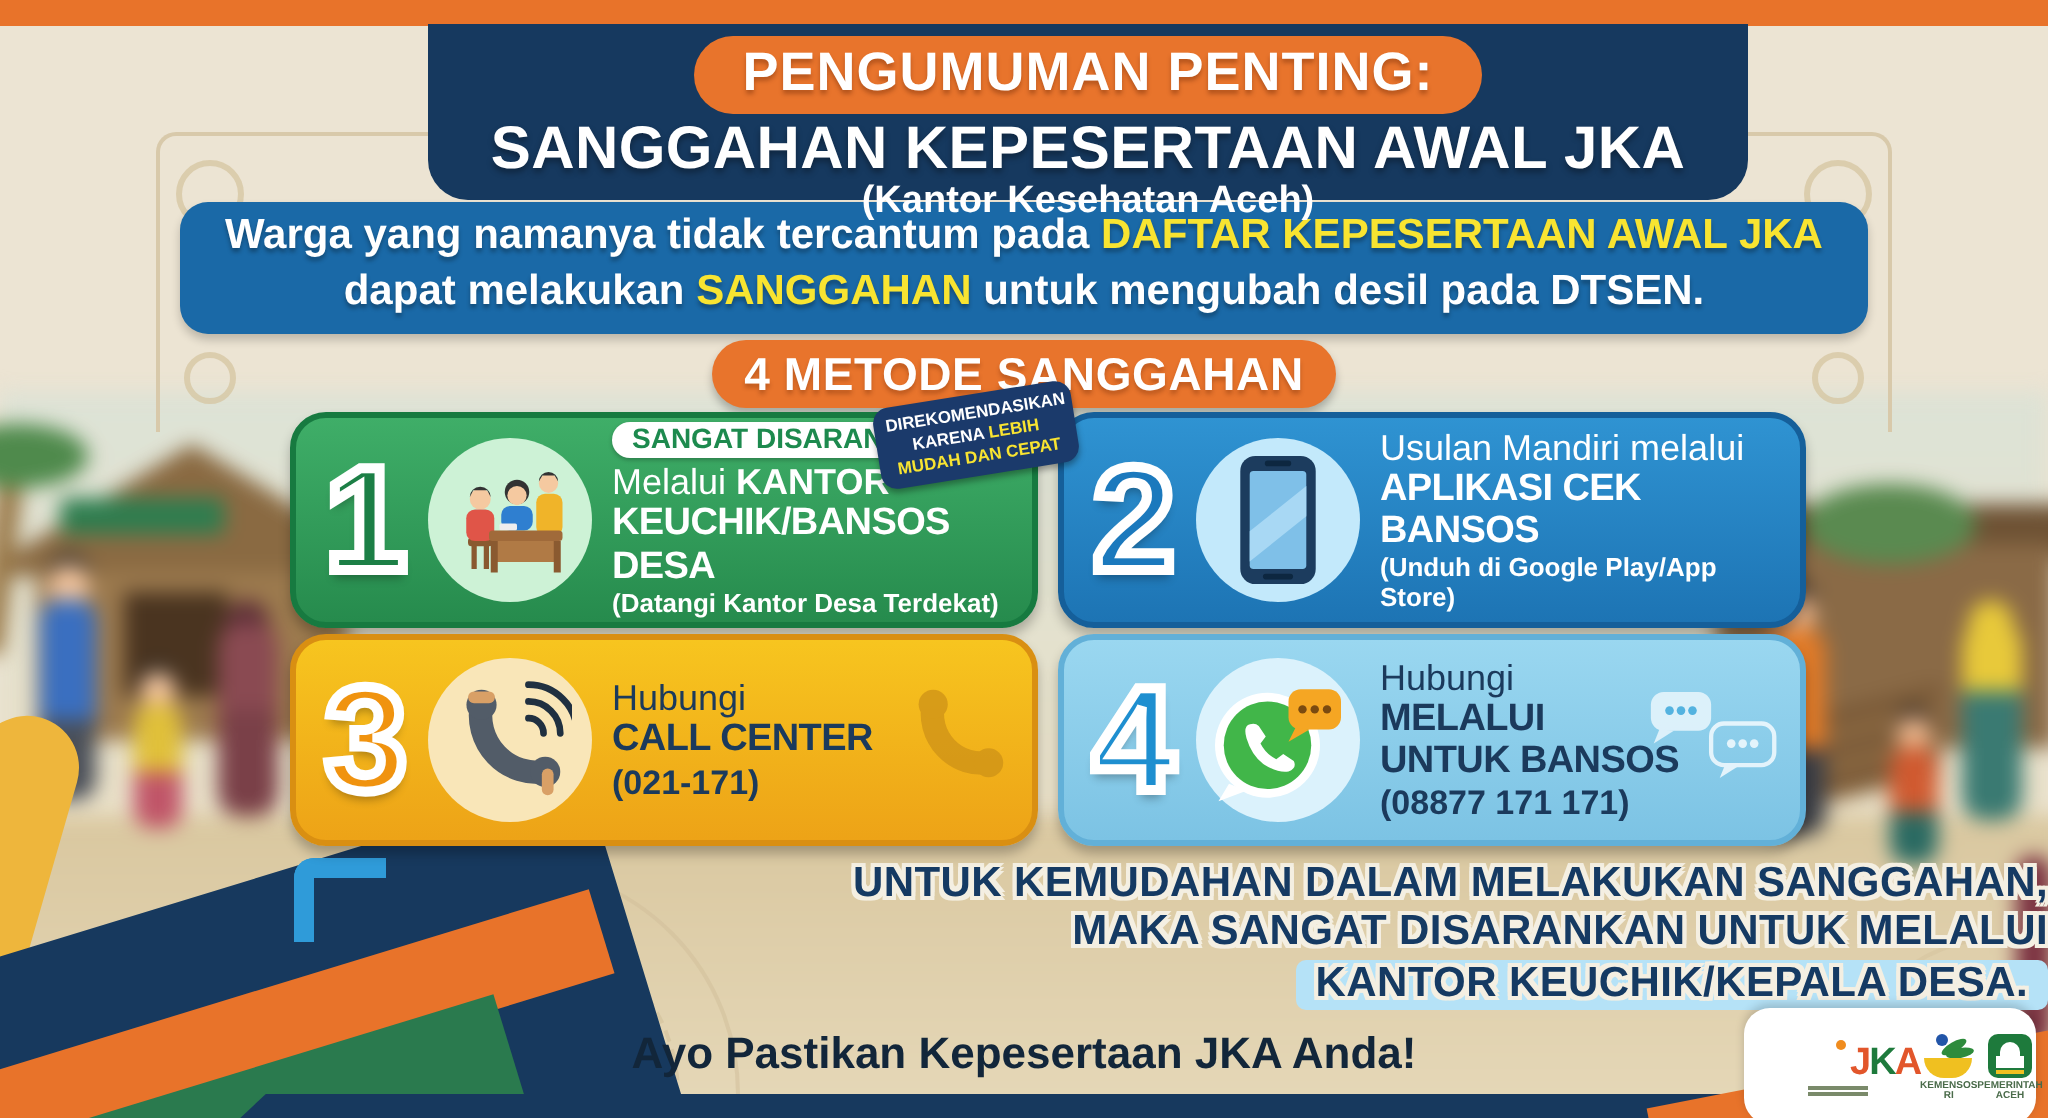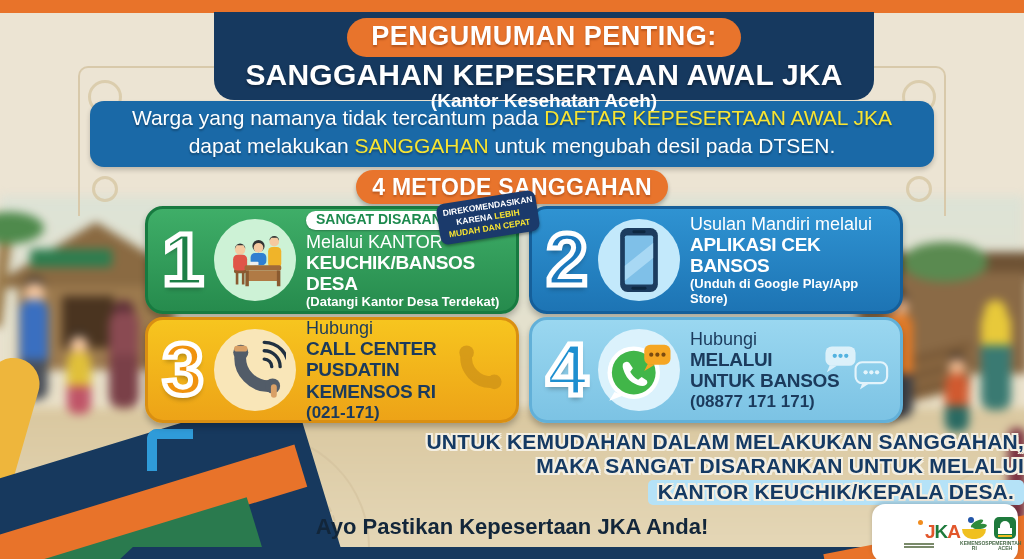--- a/index.html
+++ b/index.html
@@ -55,21 +55,21 @@
   .rib-orange-br{left:826px;top:528px;width:270px;height:54px;background:#e8732a;transform:rotate(-11deg);z-index:3;}
 
   
   .header-box{left:214px;top:12px;width:660px;height:88px;background:#16395f;border-radius:0 0 20px 20px;z-index:6;text-align:center;padding-top:2px;}
   .announce-pill{display:inline-block;background:#e8742c;border-radius:999px;padding:3px 24px 5px;margin-top:4px;
     color:#fff;font-size:27px;font-weight:800;letter-spacing:.5px;text-shadow:0 2px 2px rgba(90,30,0,.35);}
   .title{color:#fff;font-size:30px;font-weight:800;letter-spacing:.2px;margin-top:1px;text-shadow:0 2px 3px rgba(0,0,0,.35);}
   .subtitle{color:#fff;font-size:19px;font-weight:700;margin-top:-2px;}
   .intro-banner{left:90px;top:101px;width:844px;height:66px;background:#1a69a7;border-radius:14px;z-index:5;
     display:flex;flex-direction:column;justify-content:flex-end;align-items:center;padding-bottom:7px;box-shadow:0 3px 5px rgba(0,0,0,.2);}
-  .intro-line{color:#fff;font-size:21px;font-weight:400;line-height:1.33;text-shadow:0 2px 2px rgba(0,0,0,.3);}
+  .intro-line{color:#fff;font-size:21px;font-weight:700;line-height:1.33;text-shadow:0 2px 2px rgba(0,0,0,.3);}
   .intro-line .hl{color:#f8e431;}
 
   .methods-pill{left:356px;top:170px;width:312px;height:34px;background:#e8742c;border-radius:999px;z-index:6;
     display:flex;align-items:center;justify-content:center;color:#fff;font-size:23px;font-weight:800;letter-spacing:.3px;
     box-shadow:0 3px 4px rgba(0,0,0,.25);text-shadow:0 2px 2px rgba(90,30,0,.3);}
 
   
   .card{position:absolute;width:374px;border-radius:18px;z-index:6;display:flex;align-items:center;padding:6px 8px;box-shadow:0 4px 6px rgba(0,0,0,.25);}
   .card1{left:145px;top:206px;height:108px;background:linear-gradient(#3fae68,#268b4d);border:3px solid #177a40;}
   .card2{left:529px;top:206px;height:108px;background:linear-gradient(#2f93d2,#1d74b4);border:3px solid #155f9a;}
@@ -77,21 +77,21 @@
   .card4{left:529px;top:317px;height:106px;background:linear-gradient(#9ad7f0,#7cc3e4);border:3px solid #62b0d8;}
   .num{width:54px;text-align:center;font-size:74px;font-weight:900;line-height:.9;flex:0 0 auto;
     -webkit-text-stroke:5px #ffffff;text-shadow:0 4px 5px rgba(0,0,0,.3);}
   .num1{color:#1c7f46;} .num2{color:#1b79bd;} .num3{color:#f0930f;} .num4{color:#1e8fd0;}
   .bubble{width:82px;height:82px;border-radius:50%;flex:0 0 auto;display:flex;align-items:center;justify-content:center;margin-left:4px;}
   .bub1{background:#cdf2d6;} .bub2{background:#c3e9fb;} .bub3{background:#f9e6b8;} .bub4{background:#dbf2fc;}
   .txt{margin-left:10px;line-height:1.12;position:relative;z-index:2;}
   .txt-white{color:#fff;} .txt-navy{color:#1b3a5c;}
   .badge{display:inline-block;background:#fff;color:#1d8a4e;font-weight:800;font-size:14px;padding:1px 10px 2px;border-radius:999px;margin-bottom:2px;box-shadow:0 1px 2px rgba(0,0,0,.25);}
   .l-reg{font-size:18px;font-weight:500;}
-  .l-reg b{font-weight:400;}
+  .l-reg b{font-weight:700;}
   .l-bold{font-size:19px;font-weight:800;letter-spacing:-.3px;}
   .l-note{font-size:13px;font-weight:700;margin-top:1px;}
   .watermark{position:absolute;right:10px;top:50%;transform:translateY(-50%);opacity:.85;z-index:1;}
 
   .ribbon{left:438px;top:197px;width:100px;background:#1b3a6b;border-radius:8px;transform:rotate(-9deg);z-index:7;
     padding:4px 6px;text-align:center;font-size:8.5px;font-weight:800;line-height:1.3;color:#fff;box-shadow:0 2px 3px rgba(0,0,0,.35);}
   .ribbon .yel{color:#f8e431;}
 
   
   .footer{left:0;top:430px;width:1024px;text-align:center;z-index:5;}
@@ -251,21 +251,20 @@
         <rect x="12" y="8" width="16" height="7" rx="3.5" fill="#d9a066"></rect>
         <rect x="51" y="59" width="16" height="7" rx="3.5" fill="#d9a066" transform="rotate(-90 59 62)"></rect>
         <path d="M48,24 a9,9 0 0 1 9,9" stroke="#203040" stroke-width="4" fill="none" stroke-linecap="round"></path>
         <path d="M48,14 a19,19 0 0 1 19,19" stroke="#203040" stroke-width="4" fill="none" stroke-linecap="round"></path>
         <path d="M48,4 a29,29 0 0 1 29,29" stroke="#203040" stroke-width="4" fill="none" stroke-linecap="round"></path>
       </svg>
     </div>
     <div class="txt txt-navy">
       <div class="l-reg">Hubungi</div>
       <div class="l-bold">CALL CENTER</div>
-      <div class="l-bold">PUSDATIN KEMENSOS RI</div>
       <div class="l-note" style="font-size:17px;">(021-171)</div>
     </div>
     <div class="watermark">
       <svg width="54" height="54" viewBox="0 0 74 74" opacity="0.9">
         <path d="M20,16 A34,34 0 0 0 58,56" stroke="#cf9318" stroke-width="16" fill="none" stroke-linecap="round"></path>
         <circle cx="20" cy="16" r="10" fill="#cf9318"></circle>
           <circle cx="58" cy="56" r="10" fill="#cf9318"></circle>
       </svg>
     </div>
   </div>

